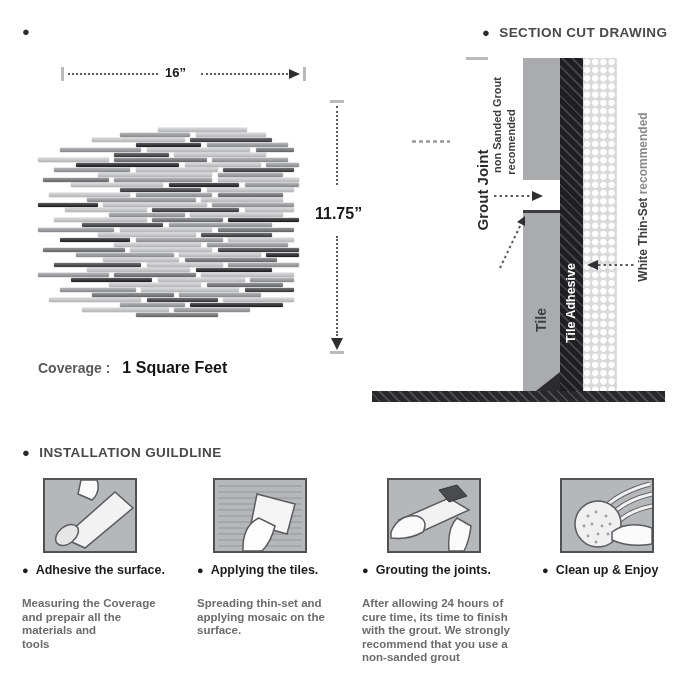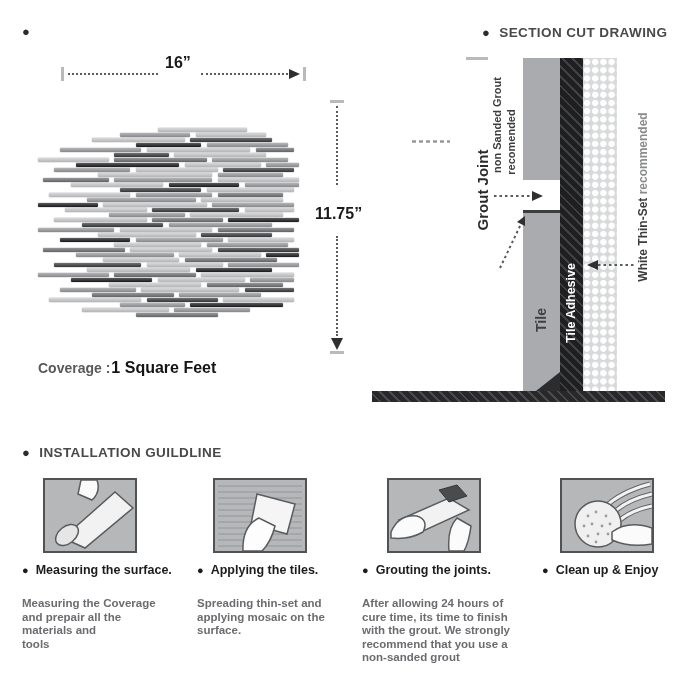--- a/index.html
+++ b/index.html
@@ -17,21 +17,21 @@
   .dot-v  { position:absolute; width:0; border-left:2px dotted #5a5b5d; }
   .dim-label { position:absolute; font-weight:bold; color:#1a1a1c; }
   .arrow-right { position:absolute; width:0; height:0; border-top:5px solid transparent; border-bottom:5px solid transparent; border-left:11px solid #2f2f31; }
   .arrow-down { position:absolute; width:0; height:0; border-left:6px solid transparent; border-right:6px solid transparent; border-top:12px solid #2f2f31; }
 
   
   #mosaic { position:absolute; left:38px; top:128px; width:272px; height:192px; }
   #mosaic .strip { position:absolute; height:4px; border-radius:1px; background-image:linear-gradient(rgba(255,255,255,.28), rgba(0,0,0,.10)); box-shadow:0 0 0 .4px rgba(0,0,0,.18); }
 
   
-  #coverage { position:absolute; left:38px; top:359px; display:flex; align-items:baseline; gap:1px; }
+  #coverage { position:absolute; left:38px; top:359px; display:flex; align-items:baseline; gap:12px; }
   #coverage .cov-label { font-weight:bold; font-size:14px; color:#58595b; }
   #coverage .cov-value { font-weight:bold; font-size:16px; color:#141415; }
 
   
   #cut { position:absolute; left:370px; top:20px; width:330px; height:390px; }
   #cut .layer { position:absolute; }
   .tile-gray { background:#a9abae; }
   .adhesive { background:repeating-linear-gradient(45deg,#1f1f21 0 5px,#404143 5px 7px); }
   .thinset { background-color:#d8d9da; background-image:radial-gradient(circle at 4px 4px, #ffffff 3px, rgba(255,255,255,0) 3.4px); background-size:8.2px 8.2px; }
   .floor { background:repeating-linear-gradient(45deg,#28282a 0 5px,#4b4b4d 5px 7px); }
@@ -50,21 +50,21 @@
 <body>
 
 <div id="stage">
 
   <div class="sec-header" style="left:22px; top:25px;">
     <span class="bullet">●</span>
   </div>
 
   <div class="tick-v" style="left:61px; top:67px;"></div>
   <div class="dash-h" style="left:68px; top:73px; width:90px;"></div>
-  <div class="dim-label" style="left:165px; top:54px; font-size:16px;">16”</div>
+  <div class="dim-label" style="left:165px; top:65px; font-size:13px;">16”</div>
   <div class="dash-h" style="left:201px; top:73px; width:87px;"></div>
   <div class="arrow-right" style="left:289px; top:69px;"></div>
   <div class="tick-v" style="left:303px; top:67px;"></div>
 
   <div id="mosaic">
       <div class="strip" style="top: 0px; left: 44%; width: 33%; background-color: rgb(200, 201, 203);"></div>
       <div class="strip" style="top: 5px; left: 30%; width: 26%; background-color: rgb(150, 152, 155);"></div>
       <div class="strip" style="top: 5px; left: 58%; width: 26%; background-color: rgb(200, 201, 203);"></div>
       <div class="strip" style="top: 10px; left: 20%; width: 34%; background-color: rgb(200, 201, 203);"></div>
       <div class="strip" style="top: 10px; left: 56%; width: 30%; background-color: rgb(58, 59, 61);"></div>
@@ -214,21 +214,21 @@
   <div class="step" style="left:22px; width:165px;">
     <div class="step-box" style="margin-left:21px;">
       <svg width="90" height="71" viewBox="0 0 90 71">
         <polygon points="18,58 70,12 88,28 40,68" fill="#f2f2f2" stroke="#5a5b5d" stroke-width="1.5"></polygon>
         <ellipse cx="22" cy="55" rx="13" ry="8.5" fill="#e6e6e7" stroke="#5a5b5d" stroke-width="1.5" transform="rotate(-40 22 55)"></ellipse>
         <path d="M36,0 L52,0 Q56,12 47,20 L33,14 Z" fill="#fafafa" stroke="#5a5b5d" stroke-width="1.5"></path>
       </svg>
     </div>
     <div class="step-caption">
       <span class="bullet">●</span>
-      <span>Measuring the surface.</span>
+      <span>Adhesive the surface.</span>
     </div>
     <div class="step-desc">Measuring the Coverage
 and prepair all the
 materials and
 tools</div>
   </div>
 
   <div class="step" style="left:197px; width:160px;">
     <div class="step-box" style="margin-left:16px;">
       <svg width="90" height="71" viewBox="0 0 90 71">

